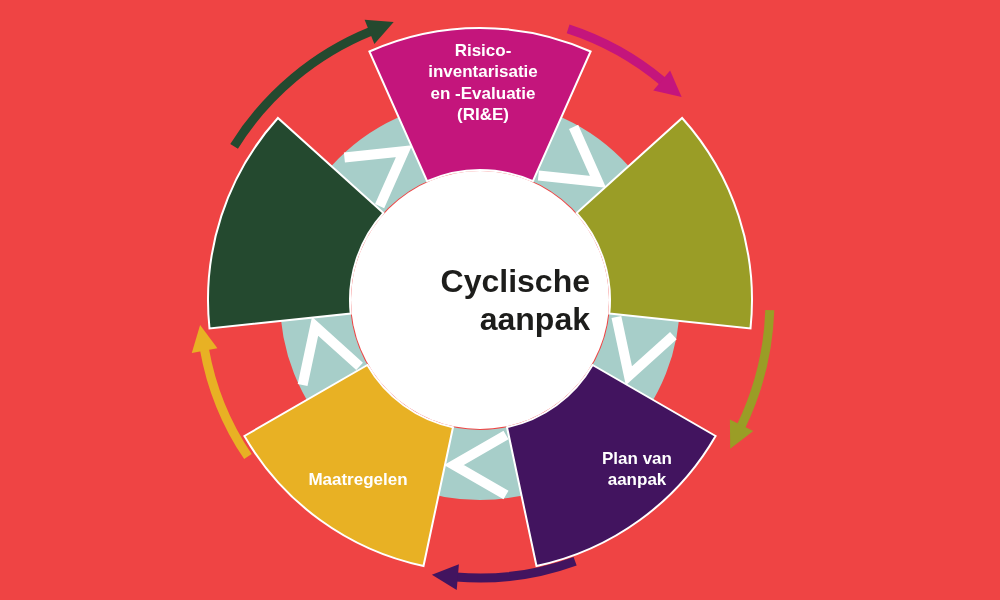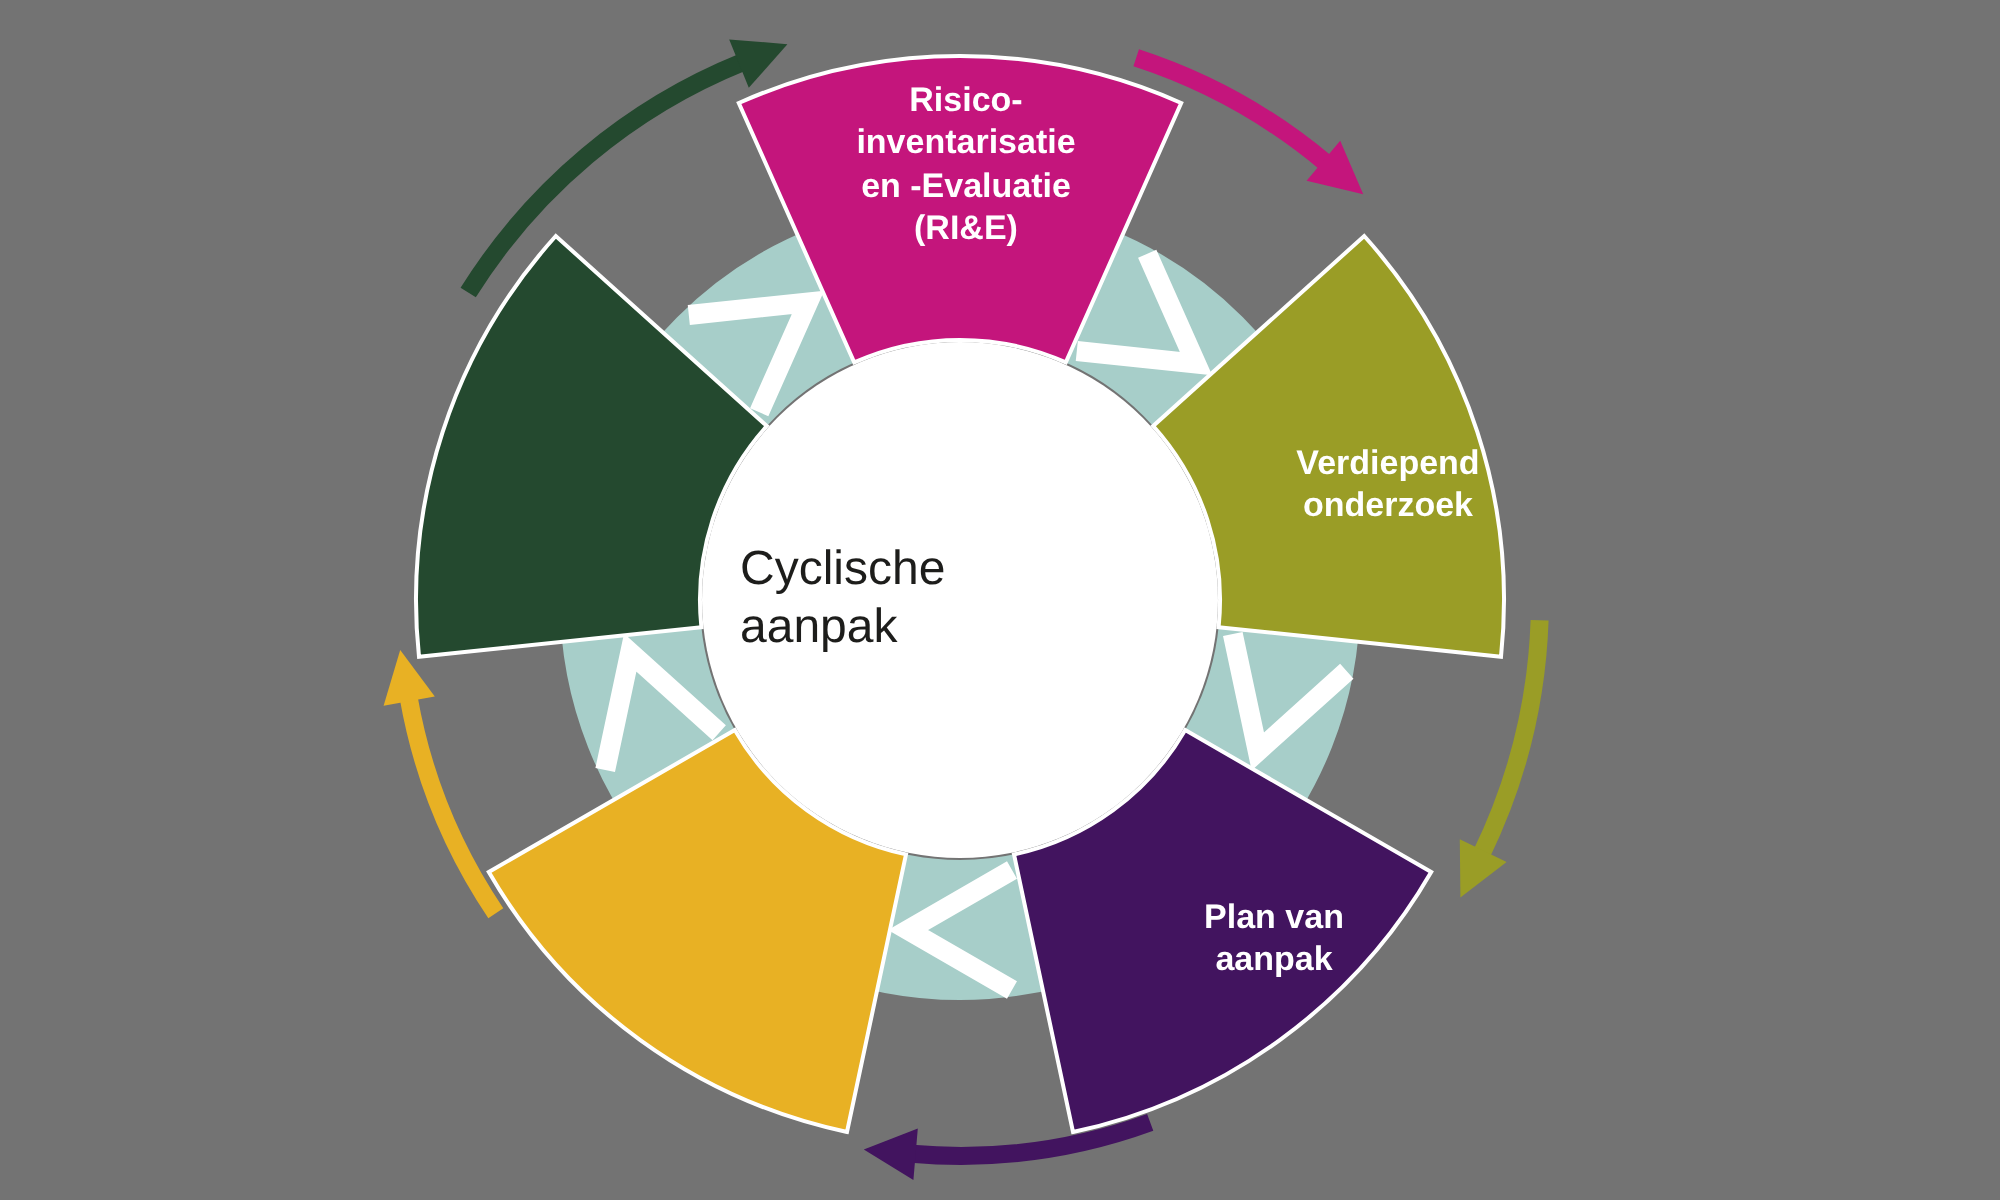--- a/index.html
+++ b/index.html
@@ -1,32 +1,32 @@
 <!DOCTYPE html>
 <html><head>
 <meta charset="utf-8">
 <style>
   html,body { margin:0; padding:0; background:#ffffff; }
   .stage {
-    position:relative; width:1000px; height:600px; background:#737373;
+    position:relative; width:1000px; height:600px; background:#ef4444;
     overflow:hidden; font-family:"Liberation Sans","DejaVu Sans",sans-serif;
   }
   .stage svg { position:absolute; left:0; top:0; }
   .wedge { stroke:#ffffff; stroke-width:2; }
   .chev  { fill:none; stroke-width:10; stroke-linejoin:miter; }
   .arrow-line { fill:none; stroke-width:9; }
   .seg-label {
     position:absolute; transform:translate(-50%,-50%);
     color:#ffffff; font-weight:bold; font-size:17px; line-height:1.25;
     text-align:center; white-space:pre-line; pointer-events:none;
   }
   .center-label {
     position:absolute; transform:translate(-50%,-50%);
-    color:#1d1d1b; font-weight:normal; font-size:24px; line-height:1.2;
-    text-align:left; white-space:pre-line;
+    color:#1d1d1b; font-weight:bold; font-size:32px; line-height:1.2;
+    text-align:right; white-space:pre-line;
   }
 </style>
 </head>
 <body>
 
 <div class="stage">
 
   <svg width="1000" height="600" viewBox="0 0 1000 600">
 
     <circle cx="480" cy="300" r="165" fill="none" stroke-width="70" stroke="#a7cec9"></circle>
@@ -64,21 +64,20 @@
       <path d="M 393.7 22.1 L 364.6 19.7 L 374.4 43.9 Z" fill="#24492f"></path>
     </g>
 
     <circle cx="480" cy="300" r="129" fill="#ffffff"></circle>
   </svg>
 
   <div class="seg-label" style="left:483px; top:82px;  width:190px;">Risico-
 inventarisatie
 en -Evaluatie
 (RI&amp;E)</div>
-  <div class="seg-label" style="left:694px; top:242px; width:170px;">Verdiepend
-onderzoek</div>
   <div class="seg-label" style="left:637px; top:469px; width:160px;">Plan van
 aanpak</div>
+  <div class="seg-label" style="left:358px; top:480px; width:170px;">Maatregelen</div>
 
   <div class="center-label" style="left:480px; top:300px; width:220px;">Cyclische
 aanpak</div>
 
 </div>
 
 </body></html>

